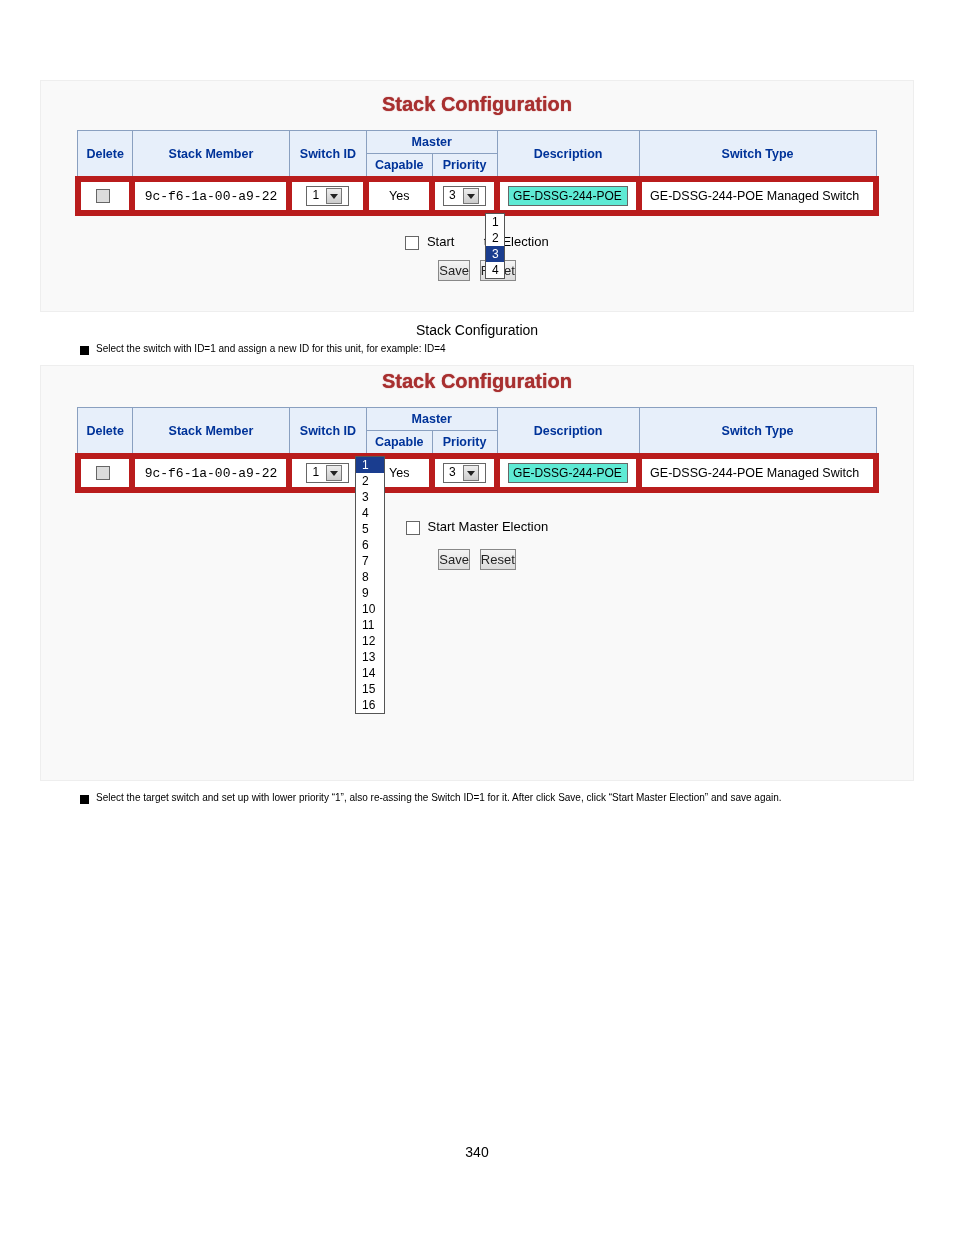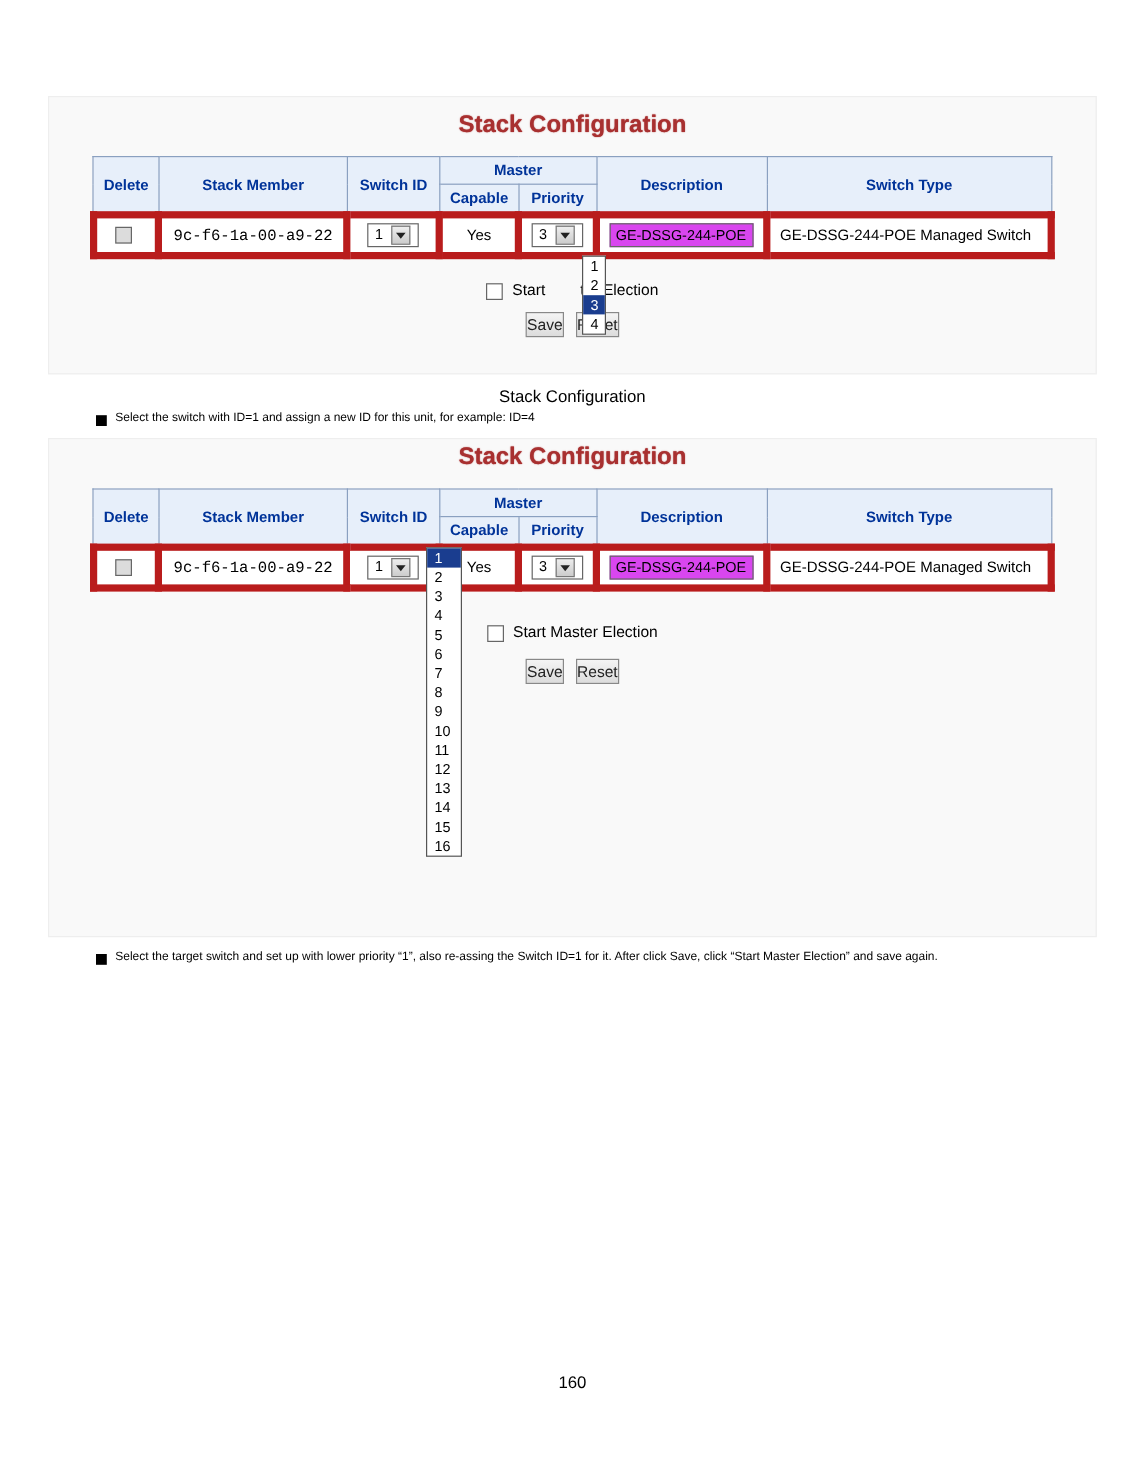--- a/index.html
+++ b/index.html
@@ -9,21 +9,21 @@
   table.grid{border-collapse:collapse;margin:0 auto;font-size:12.5px;}
   table.grid th{background:#e7effa;border:1px solid #8aa0c0;color:#003399;font-weight:bold;padding:4px 8px;text-align:center;font-size:12.5px;}
   table.grid td{border:6px solid #b91c1c;padding:4px 8px;text-align:center;background:#fff;}
   td.mac{font-family:"Courier New",monospace;font-size:13px;}
   .ctrl-row{text-align:center;margin-top:18px;font-size:13px;}
   .btn{display:inline-block;border:1px solid #888;background:linear-gradient(#f4f4f4,#dcdcdc);padding:2px 0;font-size:13px;margin:0 3px;cursor:pointer;color:#222;}
   .btn-row{text-align:center;margin-top:10px;}
   .sel{display:inline-block;border:1px solid #666;background:#fff;height:18px;line-height:16px;font-size:12px;padding:0 2px 0 5px;position:relative;text-align:left;cursor:pointer;}
   .sel .arrow{display:inline-block;width:14px;height:14px;border:1px solid #777;background:linear-gradient(#eee,#ccc);margin-left:4px;vertical-align:top;position:relative;top:1px;}
   .sel .arrow::after{content:"";position:absolute;left:3px;top:5px;border-left:4px solid transparent;border-right:4px solid transparent;border-top:5px solid #222;}
-  .txt{display:inline-block;border:1px solid #666;background:#d946ef;height:18px;line-height:18px;font-size:12px;padding:0 4px;text-align:left;}
+  .txt{display:inline-block;border:1px solid #666;background:#5eead4;height:18px;line-height:18px;font-size:12px;padding:0 4px;text-align:left;}
   .chk{display:inline-block;width:12px;height:12px;border:1px solid #666;background:#fff;vertical-align:middle;margin-right:4px;cursor:pointer;}
   .chk.gray{background:#dcdcdc;}
   .dropdown{position:absolute;border:1px solid #555;background:#fff;font-size:12px;z-index:10;}
   .dropdown .opt{padding:0 6px;line-height:16px;height:16px;cursor:pointer;}
   .dropdown .opt.sel-on{background:#1a3d8f;color:#fff;}
   .caption{text-align:center;font-size:14px;margin:6px 0 2px 0;}
   .body-text{font-size:14px;margin:2px 40px 2px 40px;line-height:1.35;}
   ul.sq{list-style:none;margin:4px 40px 10px 40px;padding:0;}
   ul.sq li{position:relative;padding-left:16px;margin:4px 0;font-size:10px;line-height:1.35;}
   ul.sq li::before{content:"";position:absolute;left:0;top:4px;width:9px;height:9px;background:#000;}
@@ -165,15 +165,15 @@
       <span class="btn">Save</span>
       <span class="btn">Reset</span>
     </div>
   </div>
 
 
   <ul class="sq">
     <li>Select the target switch and set up with lower priority “1”, also re-assing the Switch ID=1 for it. After click Save, click “Start Master Election” and save again.</li>
   </ul>
 
-  <div class="page-num">160</div>
+  <div class="page-num">340</div>
 
 </div>
 
 </body></html>

